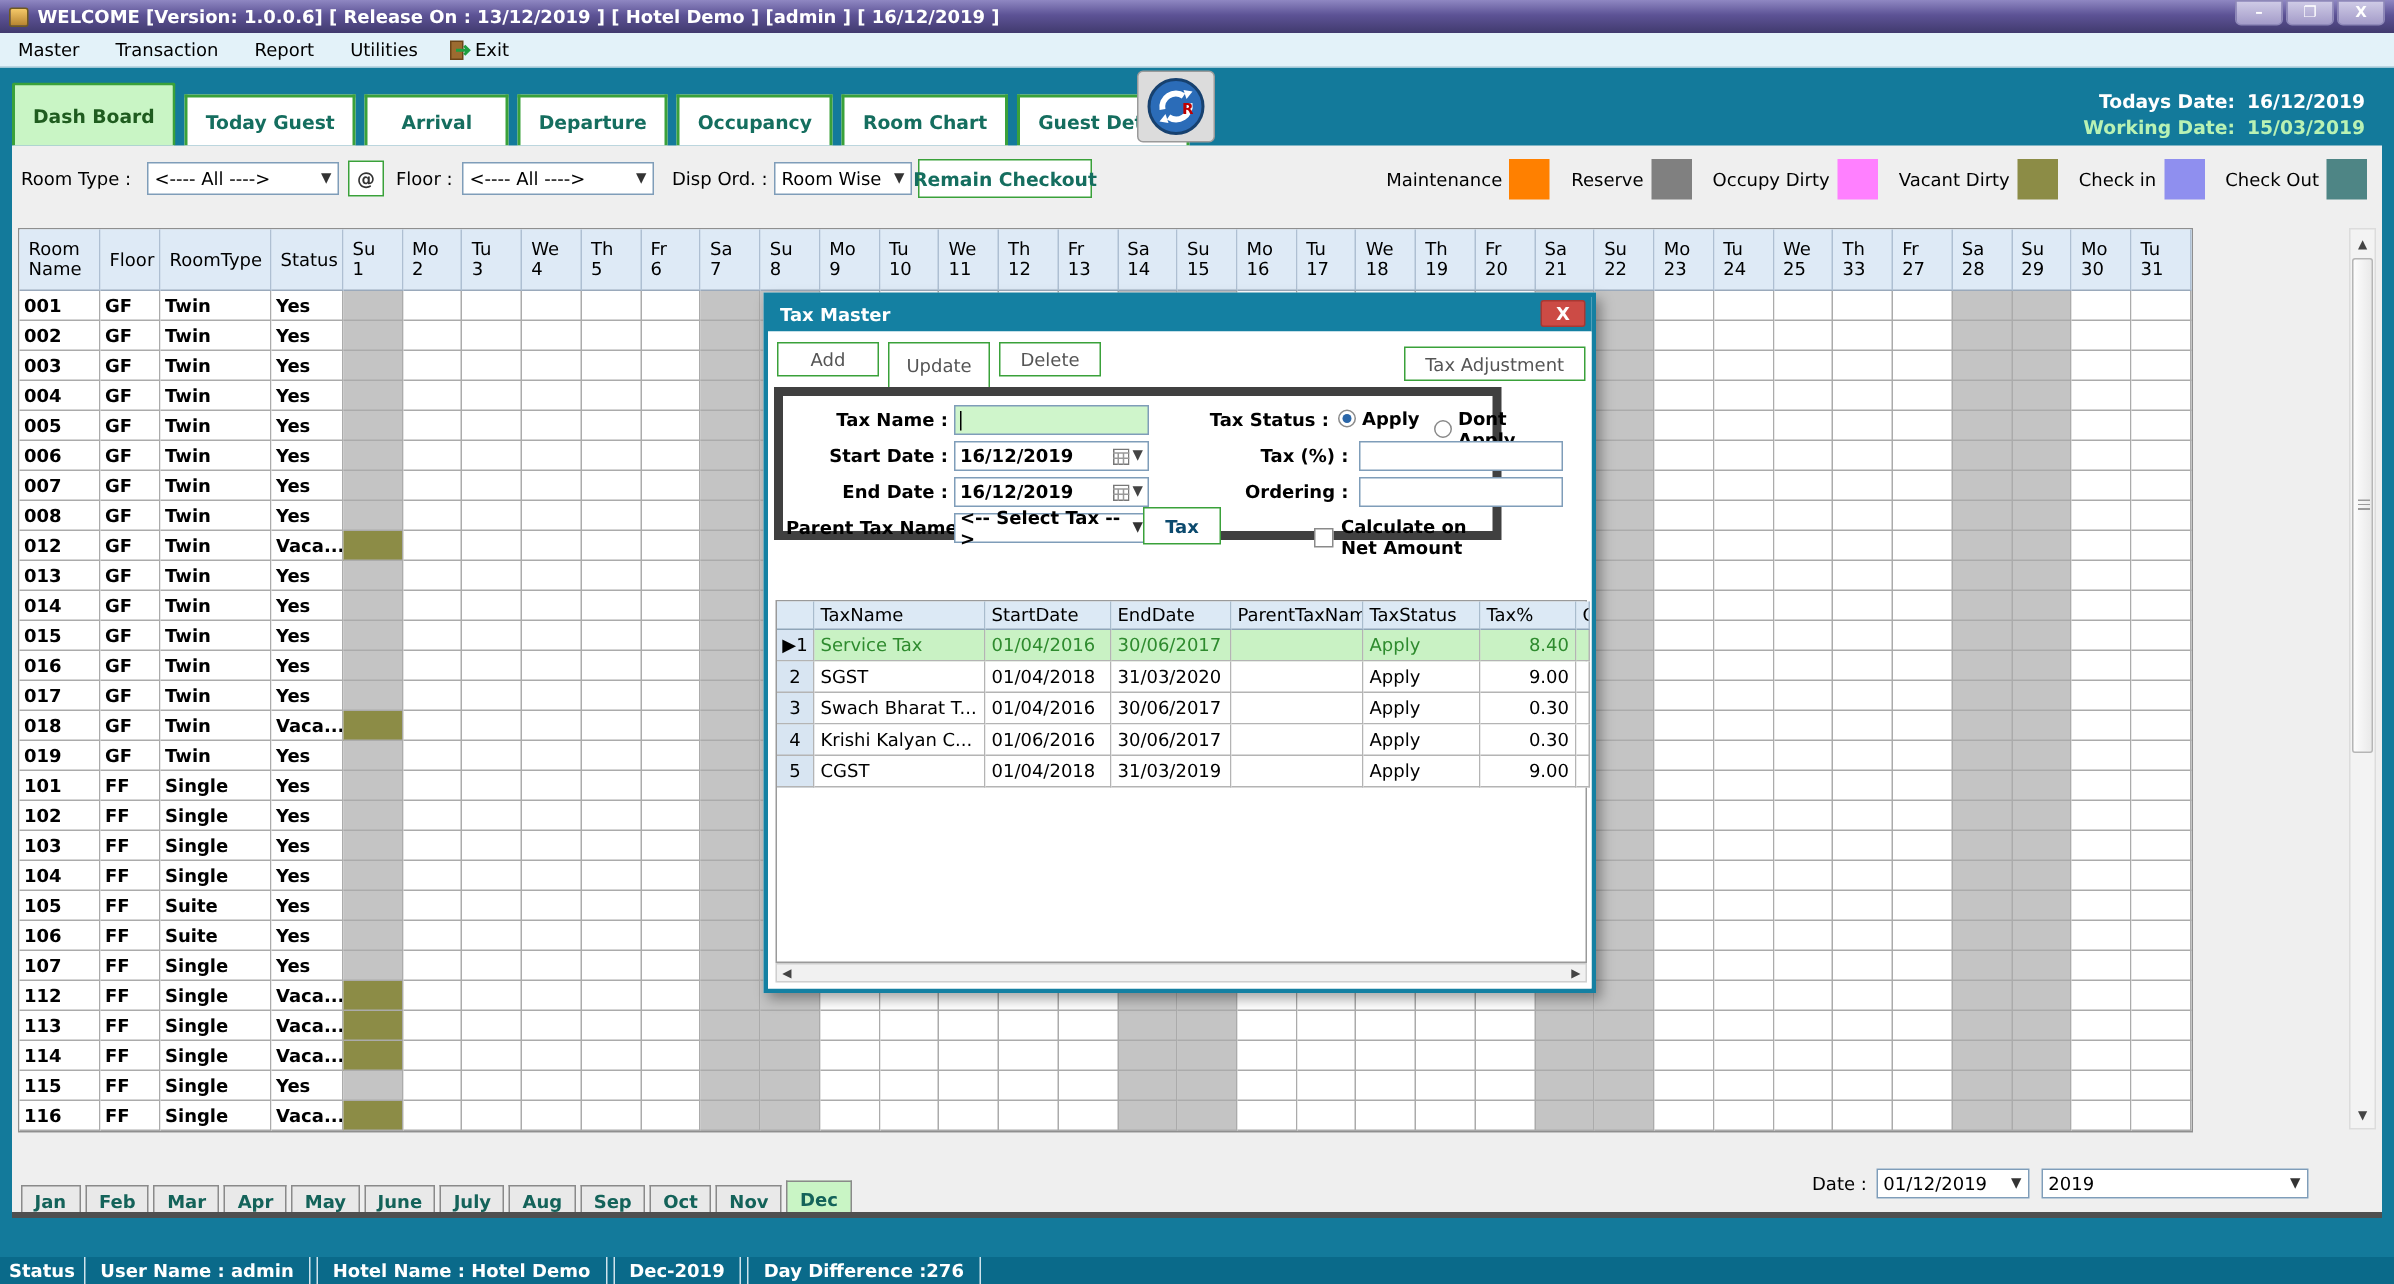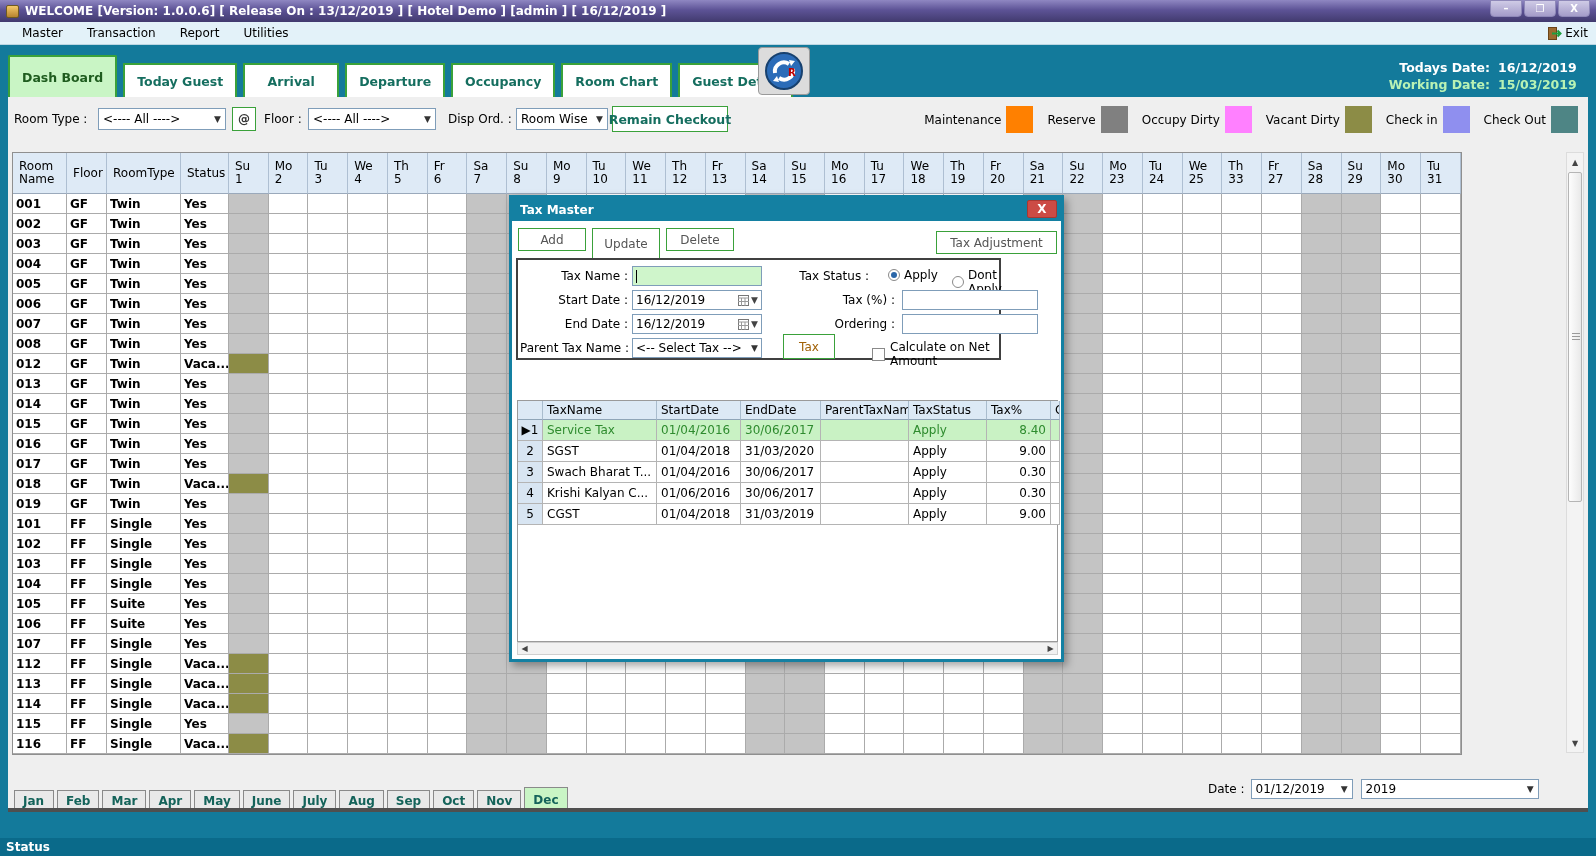--- a/index.html
+++ b/index.html
@@ -10,21 +10,21 @@
   .titlebar{position:absolute;left:0;top:0;width:1596px;height:22px;
     background:linear-gradient(#8f87c2,#5d5396 45%,#413a6e);display:flex;align-items:center;padding:0 6px;}
   .titlebar .app-icon{width:13px;height:13px;margin-right:6px;background:linear-gradient(#f4c869,#b78430);border:1px solid #6f5a20;border-radius:2px;}
   .titlebar .title-text{color:#fff;font-weight:bold;font-size:12px;white-space:nowrap;}
   .winbtns{position:absolute;right:6px;top:0;display:flex;}
   .winbtn{width:32px;height:17px;margin-left:2px;border:1px solid #8e88b8;border-radius:0 0 4px 4px;
     background:linear-gradient(#cfcbe6,#a49cc9);color:#fff;font-weight:bold;font-size:10px;
     display:flex;align-items:center;justify-content:center;line-height:1;}
   
   .menubar{position:absolute;left:0;top:22px;width:1596px;height:23px;background:#e3f2f9;
-    border-bottom:1px solid #bcd6e2;display:flex;align-items:center;padding-left:10px;justify-content:space-between;}
+    border-bottom:1px solid #bcd6e2;display:flex;align-items:center;}
   .menu-item{padding:3px 12px;cursor:default;}
   .menu-exit{display:flex;align-items:center;gap:3px;padding:2px 8px;}
   
   .tabband{position:absolute;left:0;top:45px;width:1596px;height:52px;}
   .tabs{position:absolute;left:8px;bottom:0;display:flex;align-items:flex-end;gap:6px;}
   .tab{background:#fff;border:2px solid #3aa13a;border-bottom:none;height:34px;min-width:96px;
     display:flex;align-items:center;justify-content:center;padding:0 12px;
     color:#156e5f;font-weight:bold;font-size:12.5px;cursor:pointer;}
   .tab.active{background:#c9f5c5;height:42px;color:#1f5c1f;border-radius:2px 2px 0 0;}
   .refresh-btn{position:absolute;left:758px;top:2px;width:52px;height:48px;background:#dcdcdc;
@@ -85,21 +85,21 @@
   
   .dialog{position:absolute;left:509px;top:195px;width:555px;border:3px solid #1480a2;background:#fff;
     box-shadow:3px 4px 8px rgba(0,0,0,.35);}
   .dlg-title{height:23px;background:#1480a2;color:#fff;font-weight:bold;display:flex;align-items:center;
     padding-left:8px;position:relative;}
   .dlg-close{position:absolute;right:4px;top:2px;width:30px;height:18px;background:#cc4b45;border:1px solid #a83832;
     border-radius:2px;color:#fff;font-weight:bold;font-size:12px;display:flex;align-items:center;justify-content:center;cursor:pointer;}
   .dlg-body{position:relative;height:438px;background:#fff;}
   .dbtn{position:absolute;background:#fff;border:1px solid #3aa13a;display:flex;align-items:center;
     justify-content:center;color:#555;cursor:pointer;}
-  .formbox{position:absolute;left:4px;top:37px;width:485px;height:102px;border:2px solid #404040;}
+  .formbox{position:absolute;left:4px;top:37px;width:485px;height:102px;border:6px solid #404040;font-weight:bold;}
   .flbl{position:absolute;white-space:nowrap;text-align:right;}
   .finput{position:absolute;height:20px;border:1px solid #7f9db9;background:#fff;display:flex;align-items:center;padding:0 3px;}
   .caret{width:1px;height:13px;background:#000;}
   .dateicons{margin-left:auto;display:flex;align-items:center;gap:2px;color:#444;font-size:9px;}
   .radio{width:12px;height:12px;border:1px solid #8a8a8a;border-radius:50%;background:#fff;display:inline-flex;
     align-items:center;justify-content:center;margin-right:4px;flex:none;}
   .radio .dot{width:6px;height:6px;border-radius:50%;background:#2a66a8;}
   .checkbox{width:13px;height:13px;border:1px solid #8a8a8a;background:#fff;display:inline-block;margin-right:5px;flex:none;}
   .taxtable{position:absolute;left:5px;top:179px;width:541px;border:1px solid #9a9a9a;background:#fff;}
   .tt-row{display:flex;height:21px;}
@@ -1441,21 +1441,21 @@
     <div class="dbtn" style="left:80px;top:7px;width:68px;height:32px">Update</div>
     <div class="dbtn" style="left:154px;top:7px;width:68px;height:23px">Delete</div>
     <div class="dbtn" style="left:424px;top:10px;width:121px;height:23px">Tax Adjustment</div>
 
     <div class="formbox">
 
       <span class="flbl" style="left:20px;top:9px;width:90px">Tax Name :</span>
       <div class="finput" style="left:114px;top:6px;width:130px;background:#cff5cb">
           <span class="caret"></span>
         </div>
-      <span class="flbl" style="left:266px;top:9px;width:85px">Tax Status :</span>
+      <span class="flbl" style="left:279px;top:9px;width:85px">Tax Status :</span>
       <span style="position:absolute;left:370px;top:8px;display:flex;align-items:center">
         <span class="radio">
             <span class="dot"></span>
           </span>
         <span>Apply</span>
       </span>
       <span style="position:absolute;left:434px;top:8px;display:flex;align-items:center">
         <span class="radio"></span>
         <span>Dont Apply</span>
       </span>
@@ -1486,21 +1486,21 @@
           </span>
       </div>
       <span class="flbl" style="left:292px;top:57px;width:85px">Ordering :</span>
       <div class="finput" style="left:384px;top:54px;width:136px"></div>
 
       <span class="flbl" style="left:2px;top:81px;width:108px">Parent Tax Name :</span>
       <div class="finput" style="left:114px;top:78px;width:130px;justify-content:space-between">
         <span>&lt;-- Select Tax --&gt;</span>
           <span style="font-size:9px;color:#333">▼</span>
       </div>
-      <div class="dbtn" style="left:265px;top:74px;width:52px;height:25px;color:#a16207">Tax</div>
+      <div class="dbtn" style="left:240px;top:74px;width:52px;height:25px;color:#0c4a6e">Tax</div>
       <span style="position:absolute;left:354px;top:80px;display:flex;align-items:center">
         <span class="checkbox"></span>
         <span>Calculate on Net Amount</span>
       </span>
     </div>
 
 
     <div class="taxtable" id="taxtable">
         <div class="tt-row header">
           <div class="tt-cell" style="width: 25px; flex: 0 0 auto;"></div>
@@ -1567,13 +1567,19 @@
 
     <div class="hscroll">
       <div class="harr" style="left:0">◀</div>
       <div class="harr" style="right:0">▶</div>
     </div>
   </div>
 </div>
 
 <div class="statusbar">
   <span class="sb-status">Status</span>
+  <span id="sb-segs" style="display:flex">
+      <span class="sb-seg">User Name : admin</span>
+      <span class="sb-seg">Hotel Name : Hotel Demo</span>
+      <span class="sb-seg">Dec-2019</span>
+      <span class="sb-seg">Day Difference :276</span>
+    </span>
 </div>
 
 </body></html>

